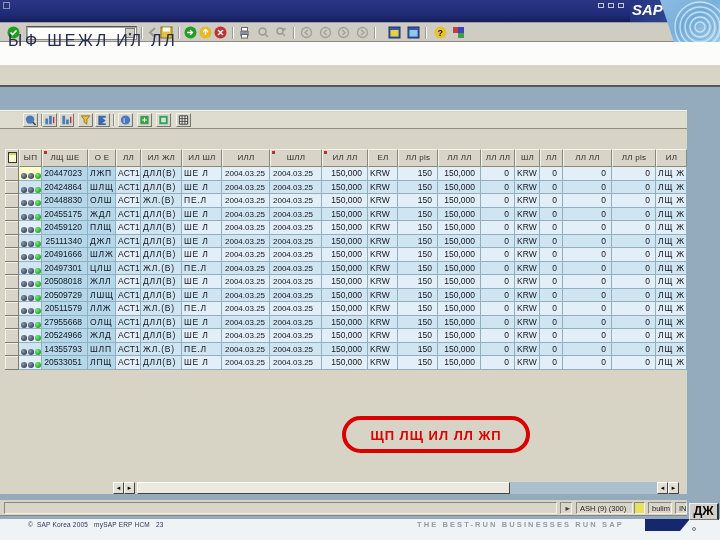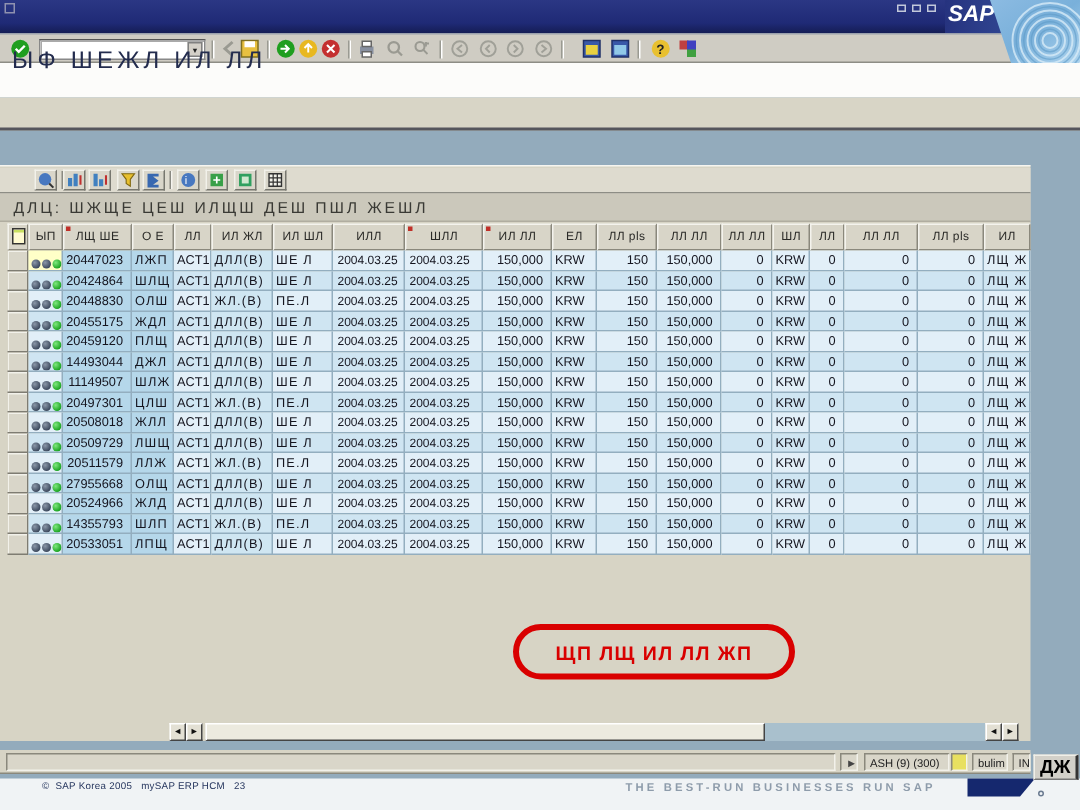--- a/index.html
+++ b/index.html
@@ -216,23 +216,20 @@
       </svg>
   <svg class="ai" style="left:156px" viewBox="0 0 13 13">
         <rect x="2" y="2" width="9" height="9" fill="#30a060"></rect>
         <rect x="4" y="4" width="5" height="5" fill="#d0e8d0"></rect>
       </svg>
   <svg class="ai" style="left:176px" viewBox="0 0 13 13">
         <path d="M2 2h9v9H2z" fill="#f0f0e8" stroke="#333"></path>
         <path d="M2 5h9M2 8h9M5 2v9M8 2v9" stroke="#333" stroke-width=".9"></path>
       </svg>
  </div>
- <div id="gband">
-      <span>ДЛЦ: ШЖЩЕ ЦЕШ ИЛЩШ ДЕШ ПШЛ ЖЕШЛ</span>
-    </div>
  <div class="hrow">
       <div class="h" style="left:5px;width:14px"><span class="selic"></span></div>
       <div class="h" style="left:19px;width:23px">ЫП</div>
       <div class="h" style="left:42px;width:46px"><i class="mk"></i>ЛЩ ШЕ</div>
       <div class="h" style="left:88px;width:28px">О Е</div>
       <div class="h" style="left:116px;width:25px">ЛЛ</div>
       <div class="h" style="left:141px;width:41px">ИЛ ЖЛ</div>
       <div class="h" style="left:182px;width:40px">ИЛ ШЛ</div>
       <div class="h" style="left:222px;width:48px">ИЛЛ</div>
       <div class="h" style="left:270px;width:52px"><i class="mk"></i>ШЛЛ</div>
@@ -348,42 +345,42 @@
       <div class="c r" style="left:481px;width:34px;background:#e2eff8">0</div>
       <div class="c" style="left:515px;width:25px;background:#e2eff8">KRW</div>
       <div class="c r" style="left:540px;width:23px;background:#e2eff8">0</div>
       <div class="c r" style="left:563px;width:49px;background:#e2eff8">0</div>
       <div class="c r" style="left:612px;width:44px;background:#e2eff8">0</div>
       <div class="c kk" style="left:656px;width:31px;background:#e2eff8">ЛЩ Ж</div>
     </div>
 <div class="row" style="top:123.5px">
       <div class="c sel" style="left:5px;width:14px"></div>
       <div class="c" style="left:19px;width:23px;background:#cfe5f2"><span class="tl"><i class="g1"></i><i class="g1"></i><i class="g2"></i></span></div>
-      <div class="c r key" style="left:42px;width:46px">14493044</div>
+      <div class="c r key" style="left:42px;width:46px">25111340</div>
       <div class="c key kk" style="left:88px;width:28px">ДЖЛ</div>
       <div class="c" style="left:116px;width:25px;background:#cfe5f2">ACT1</div>
       <div class="c kk" style="left:141px;width:41px;background:#cfe6f2">ДЛЛ(B)</div>
       <div class="c kk" style="left:182px;width:40px;background:#cfe5f2">ШЕ Л</div>
       <div class="c dt" style="left:222px;width:48px;background:#cfe5f2">2004.03.25</div>
       <div class="c dt" style="left:270px;width:52px;background:#cfe5f2">2004.03.25</div>
       <div class="c r" style="left:322px;width:46px;background:#cfe5f2">150,000</div>
       <div class="c" style="left:368px;width:30px;background:#cfe5f2">KRW</div>
       <div class="c r" style="left:398px;width:40px;background:#cfe5f2">150</div>
       <div class="c r" style="left:438px;width:43px;background:#cfe5f2">150,000</div>
       <div class="c r" style="left:481px;width:34px;background:#cfe5f2">0</div>
       <div class="c" style="left:515px;width:25px;background:#cfe5f2">KRW</div>
       <div class="c r" style="left:540px;width:23px;background:#cfe5f2">0</div>
       <div class="c r" style="left:563px;width:49px;background:#cfe5f2">0</div>
       <div class="c r" style="left:612px;width:44px;background:#cfe5f2">0</div>
       <div class="c kk" style="left:656px;width:31px;background:#cfe5f2">ЛЩ Ж</div>
     </div>
 <div class="row" style="top:137.0px">
       <div class="c sel" style="left:5px;width:14px"></div>
       <div class="c" style="left:19px;width:23px;background:#e2eff8"><span class="tl"><i class="g1"></i><i class="g1"></i><i class="g2"></i></span></div>
-      <div class="c r key" style="left:42px;width:46px">11149507</div>
+      <div class="c r key" style="left:42px;width:46px">20491666</div>
       <div class="c key kk" style="left:88px;width:28px">ШЛЖ</div>
       <div class="c" style="left:116px;width:25px;background:#e2eff8">ACT1</div>
       <div class="c kk" style="left:141px;width:41px;background:#cfe6f2">ДЛЛ(B)</div>
       <div class="c kk" style="left:182px;width:40px;background:#e2eff8">ШЕ Л</div>
       <div class="c dt" style="left:222px;width:48px;background:#e2eff8">2004.03.25</div>
       <div class="c dt" style="left:270px;width:52px;background:#e2eff8">2004.03.25</div>
       <div class="c r" style="left:322px;width:46px;background:#e2eff8">150,000</div>
       <div class="c" style="left:368px;width:30px;background:#e2eff8">KRW</div>
       <div class="c r" style="left:398px;width:40px;background:#e2eff8">150</div>
       <div class="c r" style="left:438px;width:43px;background:#e2eff8">150,000</div>

